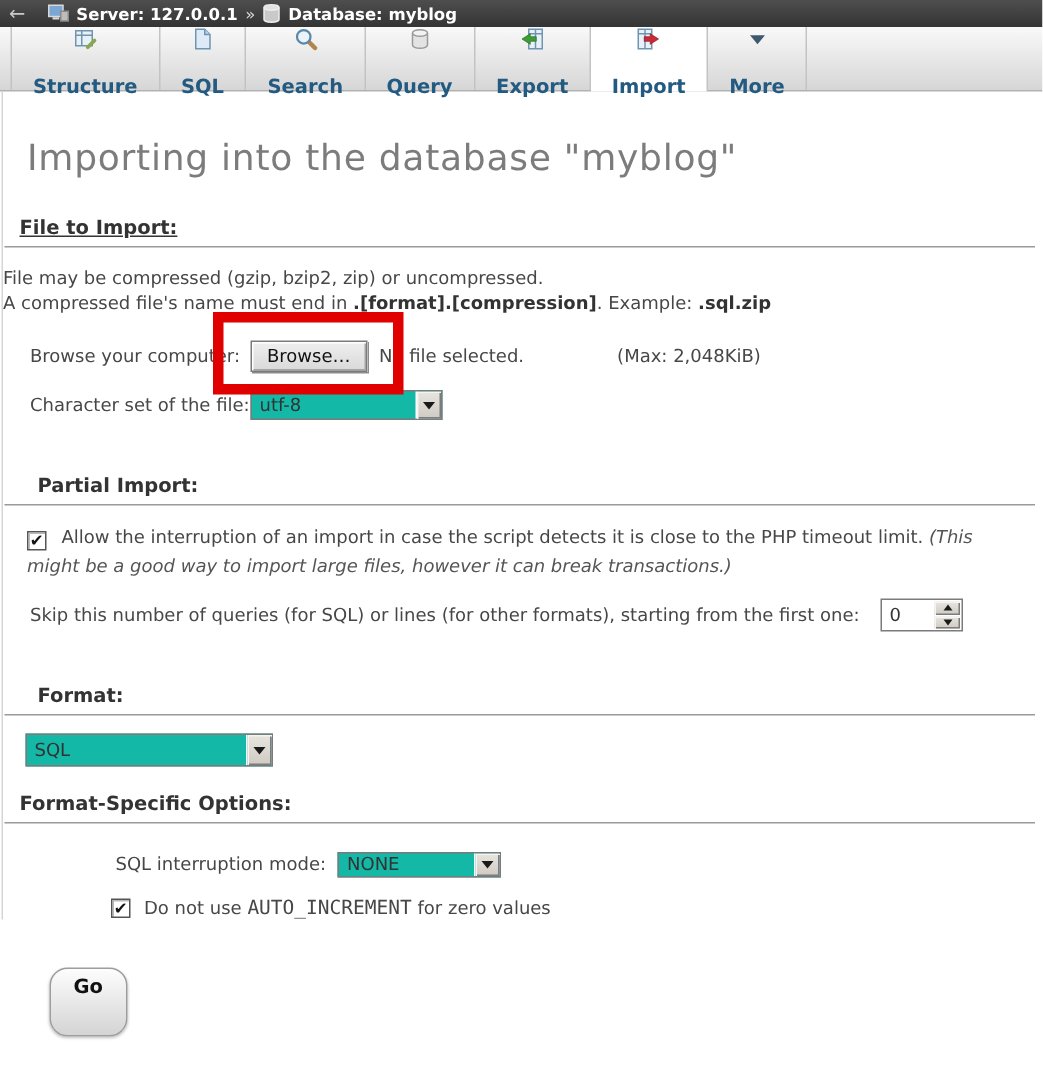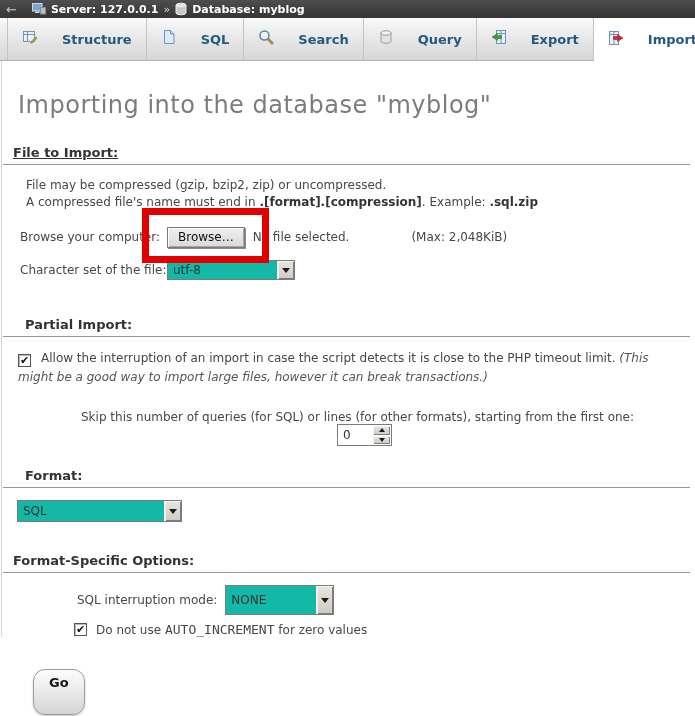--- a/index.html
+++ b/index.html
@@ -16,40 +16,40 @@
   .topbar .bicon { display: inline-flex; align-items: center; }
   .topbar .sep { color: #d8d8d8; font-weight: normal; }
 
   
   .tabbar {
     height: 43px; display: flex; align-items: stretch; padding-left: 7px;
     background: linear-gradient(#f9f9f9, #d6d6d6);
     border-bottom: 1px solid #b2b2b2;
   }
   .tab {
-    display: flex; align-items: center; gap: 24px; padding: 0 14px;
-    border-right: 1px solid #c3c3c3; cursor: pointer;
+    display: flex; align-items: center; gap: 13px; padding: 0 14px;
+    border-right: 1px solid #c3c3c3; cursor: pointer; flex-direction: column;
   }
   .tab:first-child { border-left: 1px solid #c3c3c3; }
   .tab .tlabel { color: #235a81; font-size: 13px; font-weight: bold; }
   .tab.active { background: #fff; margin-bottom: -1px; }
   .tab-rest { flex: 1; }
 
   
   .main-body { border-left: 1px solid #d5d5d5; margin-left: 1px; overflow: hidden; }
   h1 { font-size: 24px; font-weight: normal; color: #7c7c7c; margin: 30px 0 24px 16px; letter-spacing: 0.5px; }
 
   .sect {
     font-size: 13px; font-weight: bold; color: #333;
     border-bottom: 1px solid #999; padding: 2px 0 4px 10px; margin: 0 5px 0 1px;
   }
   .sect.first { margin-top: 8px; text-decoration: underline; }
-  .mt34 { margin-top: 34px; padding-left: 22px; } .mt30 { margin-top: 29px; }
-
-  .note { margin: 12px 0 0 24px; font-size: 12px; color: #474747; line-height: 17px; }
+  .mt34 { margin-top: 34px; padding-left: 22px; } .mt30 { margin-top: 16px; }
+
+  .note { margin: 12px 0 0 0; font-size: 12px; color: #474747; line-height: 17px; }
   .note b { color: #333; }
 
   .row { display: flex; align-items: center; font-size: 12px; color: #474747; }
   .browse-row { margin-top: 14px; padding-left: 18px; height: 24px; position: relative; }
   .flabel { width: 147px; flex: none; }
   .nofile { margin-left: 8px; }
   .maxsize { margin-left: 62px; }
   .charset-row { margin-top: 10px; padding-left: 18px; height: 22px; }
 
   
@@ -80,21 +80,21 @@
     display: inline-block; width: 13px; height: 13px; flex: none; background: #fff;
     border: 1px solid #555; box-shadow: inset 1px 1px 0 #b9b9b9;
     font-size: 11px; line-height: 12px; text-align: center; color: #111; cursor: pointer;
     font-weight: bold;
   }
 
   .chk-para { margin: 12px 0 0 16px; width: 662px; font-size: 12px; color: #474747; line-height: 19px; }
   .chk-para .cbx { vertical-align: -2px; margin-right: 10px; }
   .chk-para i { color: #555; }
 
-  .skip-row { margin-top: 23px; padding-left: 18px; height: 22px; flex-direction: column; }
+  .skip-row { margin-top: 12px; padding-left: 18px; height: 22px; }
 
   
   .spin {
     display: inline-flex; align-items: center; margin-left: 14px;
     width: 55px; height: 22px; background: #fff; border: 1px solid #7b7b7b; padding: 1px;
   }
   .spin .sval { flex: 1; padding-left: 4px; font-size: 12px; color: #333; }
   .spin .sbtns { display: flex; flex-direction: column; width: 17px; height: 18px; gap: 1px; }
   .spin .sb {
     flex: 1; display: flex; align-items: center; justify-content: center; cursor: pointer;
@@ -274,21 +274,21 @@
         <span class="val">SQL</span>
         <span class="abtn">
             <span class="tri"></span>
           </span>
       </span>
     </div>
 
     <div class="sect mt30">Format-Specific Options:</div>
     <div class="row compat-row">
       <span class="clabel">SQL interruption mode:</span>
-      <span class="sel" style="width:109px;height:30px">
+      <span class="sel" style="width:109px;height:17px">
         <span class="val">NONE</span>
         <span class="abtn">
             <span class="tri"></span>
           </span>
       </span>
     </div>
     <div class="row autoinc-row">
       <span class="cbx">✔</span>
       <span><span>Do not use </span><span class="mono">AUTO_INCREMENT</span><span> for zero values</span></span>
     </div>

